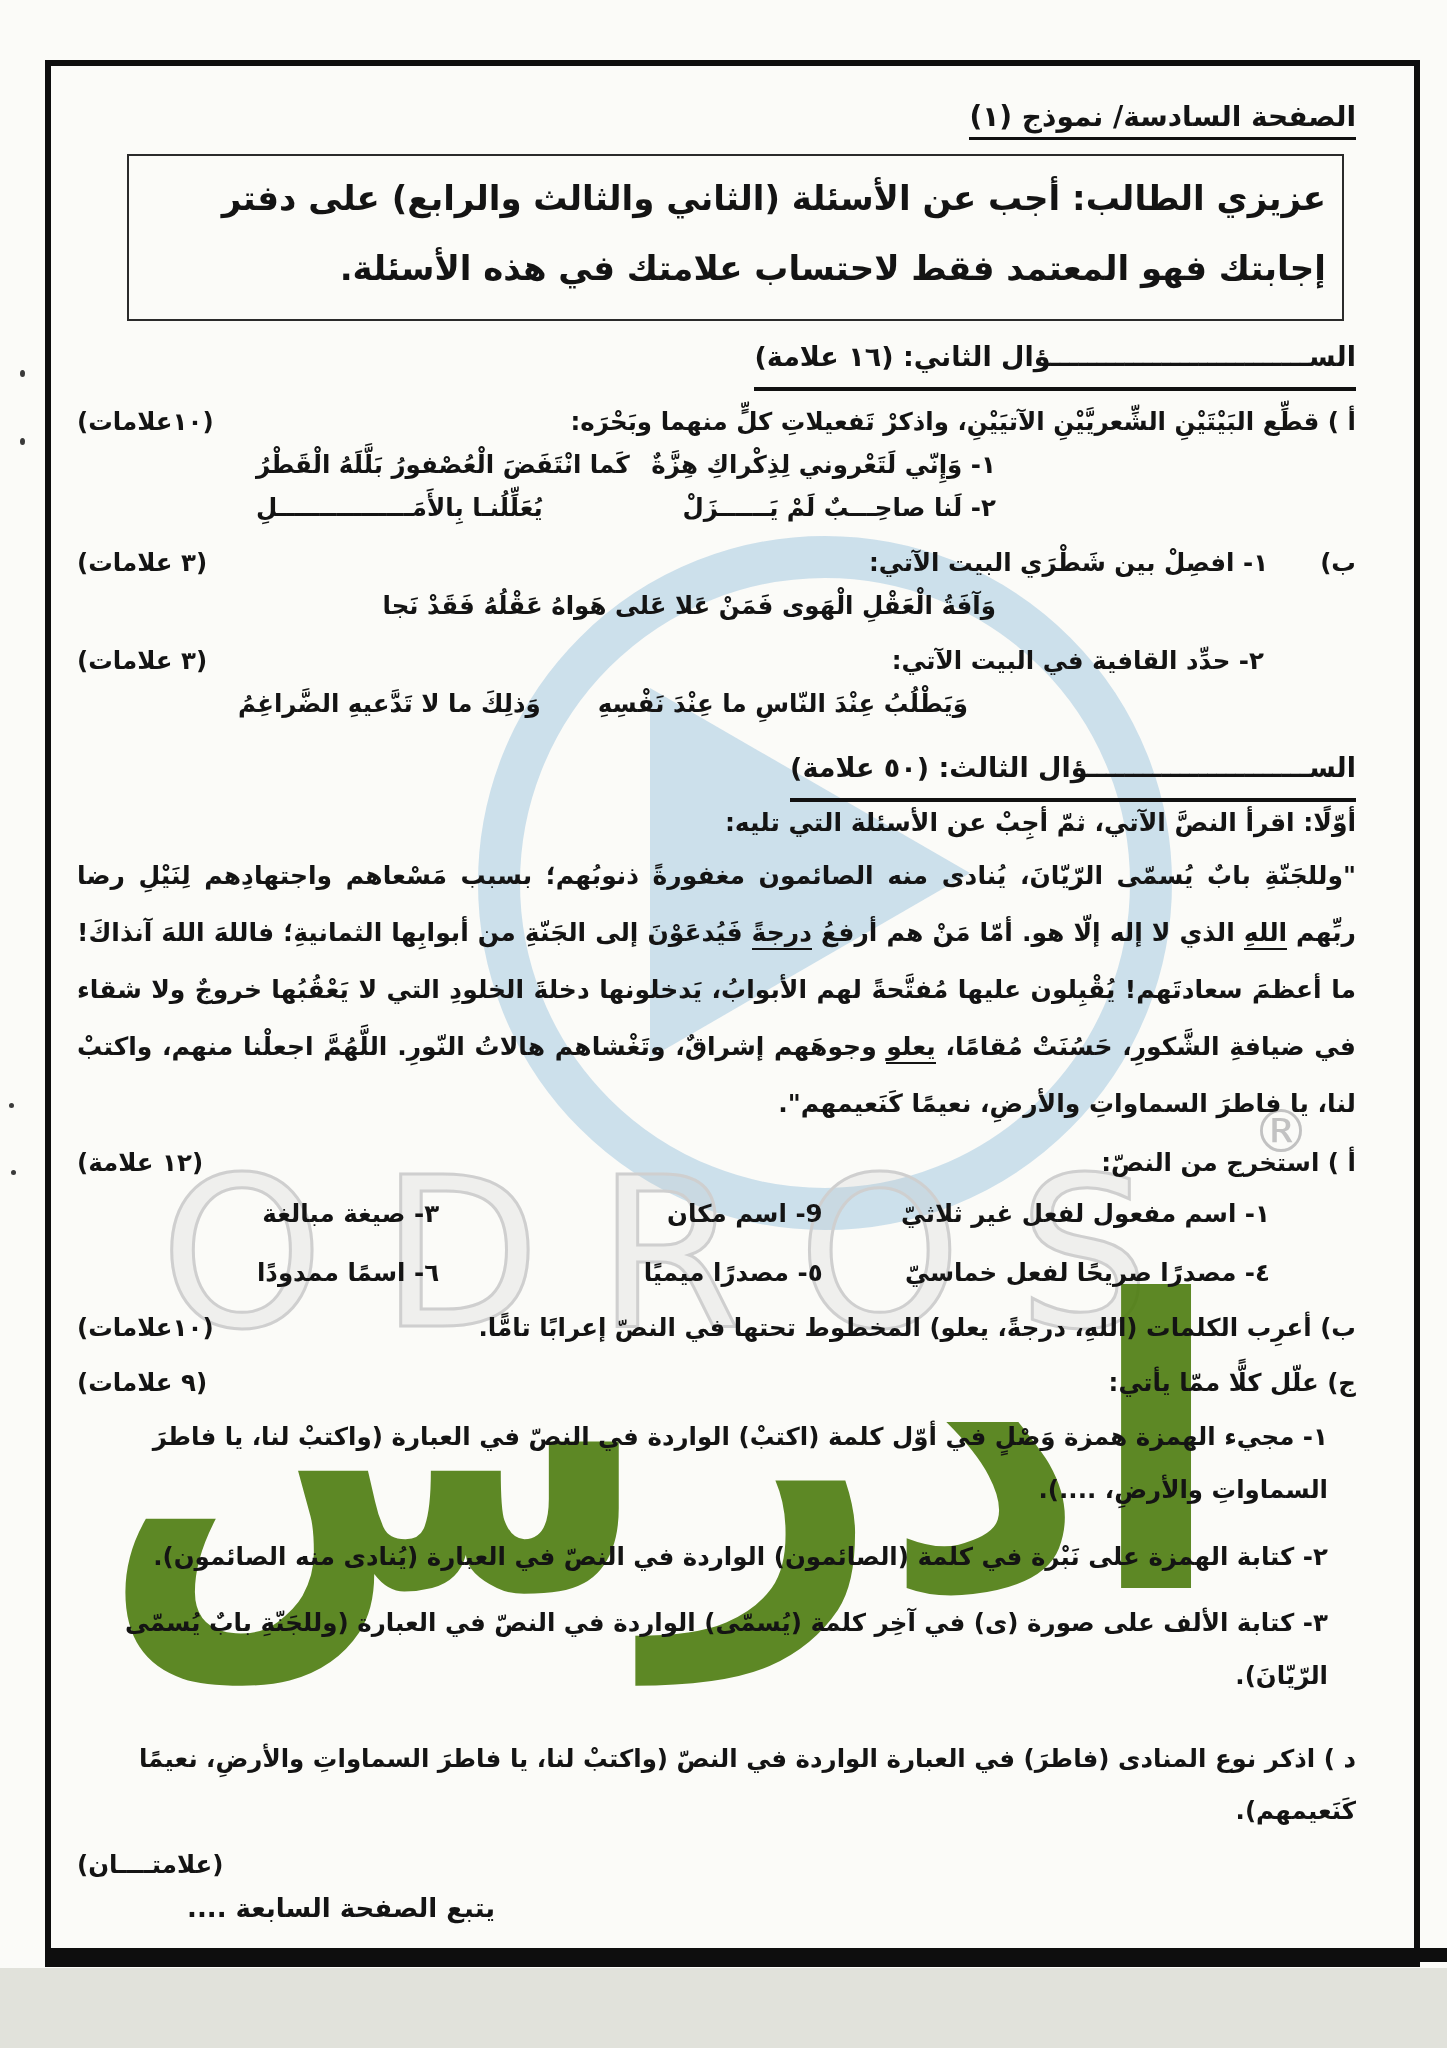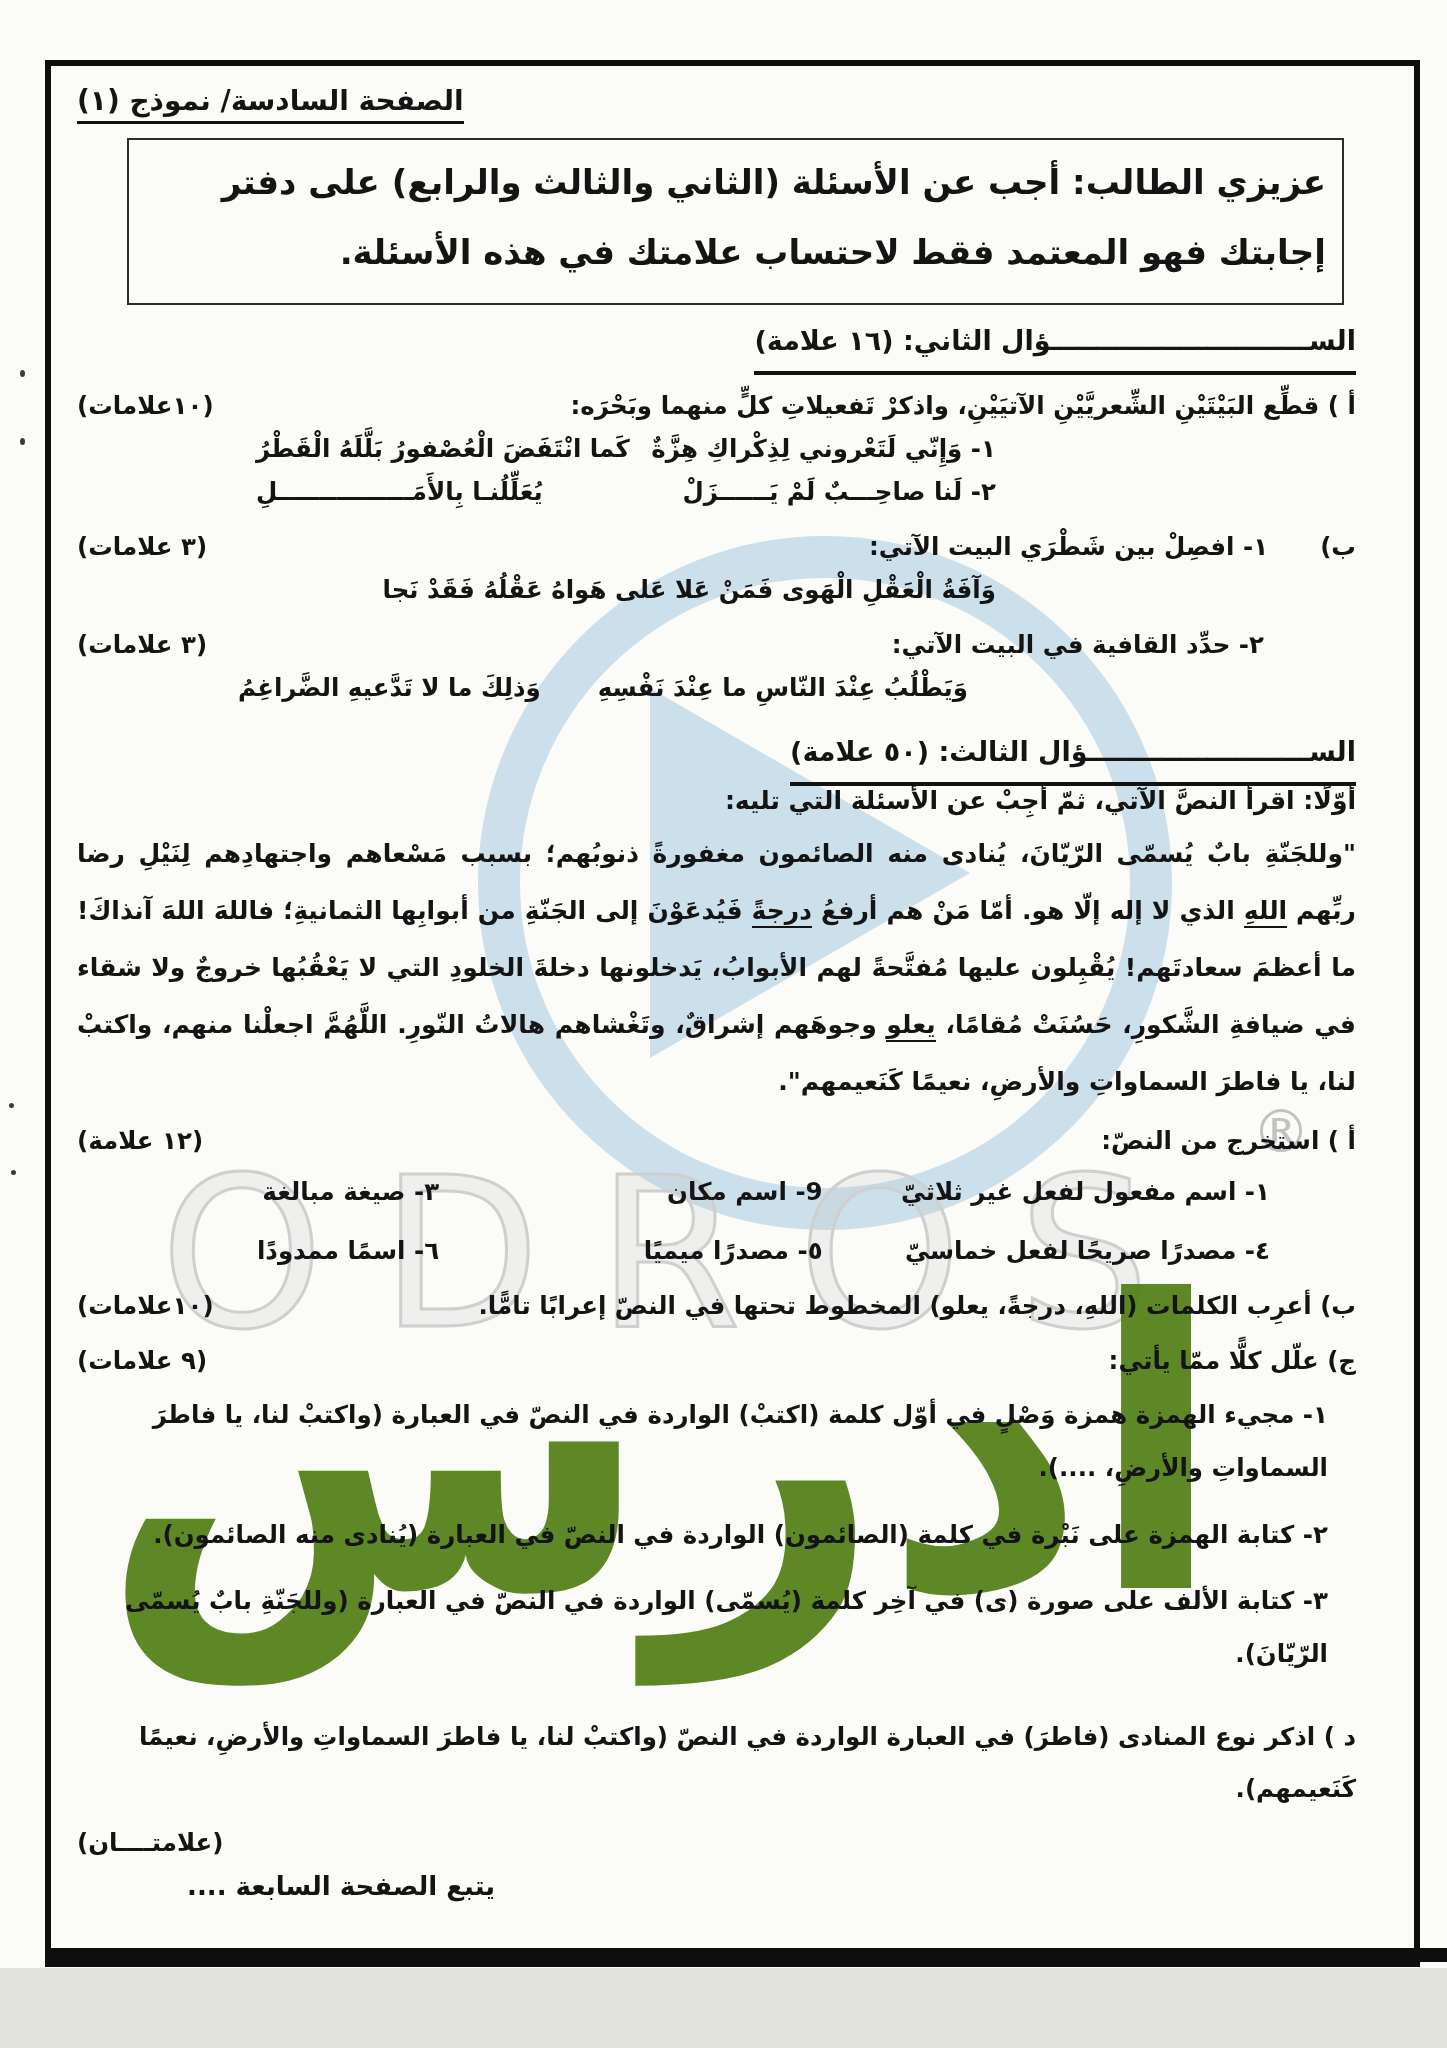--- a/index.html
+++ b/index.html
@@ -50,21 +50,21 @@
     position:absolute;left:0;top:1968px;width:1447px;height:80px;
     background:#e1e2db;z-index:1;
   }
 
   
   .content{
     position:absolute;left:51px;top:66px;width:1331px;z-index:2;
     padding:18px 26px 0 26px;box-sizing:border-box;
     font-weight:700;
   }
-  .title-wrap{text-align:left;margin-top:0;}
+  .title-wrap{text-align:right;margin-top:16px;}
   .title{
     display:inline-block;font-size:28px;font-weight:700;
     border-bottom:3px solid #111;padding-bottom:4px;
   }
   .notice{
     border:2px solid #2b2b2b;margin:14px 12px 0 50px;
     padding:8px 16px 16px 16px;
     font-size:34px;line-height:2.05;text-align:right;
   }
   .sec-heading-wrap{margin-top:20px;}
@@ -76,21 +76,21 @@
     display:flex;justify-content:space-between;align-items:baseline;
     font-size:24.5px;margin-top:16px;
   }
   .row .marks{white-space:nowrap;flex-shrink:0;margin-right:12px;}
   .verses{width:740px;margin:8px 360px 0 0;}
   .verse-row{display:flex;justify-content:space-between;font-size:24.5px;margin-top:14px;}
   .single-verse{margin:14px 360px 0 0;font-size:24.5px;}
   .pair-verse{width:730px;margin:14px 388px 0 0;display:flex;justify-content:space-between;font-size:24.5px;}
   .b-group{display:flex;gap:52px;}
   .indent-92{padding-right:92px;}
-  .intro-line{font-size:25px;margin-top:0;}
+  .intro-line{font-size:25px;margin-top:6px;}
   .passage{
     font-size:25px;line-height:2.28;text-align:justify;margin-top:10px;
   }
   .passage .u{border-bottom:2px solid #141414;padding-bottom:1px;}
   .extract-grid{
     display:grid;grid-template-columns:1.05fr .9fr .85fr;
     row-gap:30px;padding-right:86px;font-size:24.5px;margin-top:22px;
   }
   .j-item{font-size:24.5px;line-height:2.15;margin-top:14px;padding-right:28px;}
   .marks-line{font-size:24.5px;text-align:left;margin-top:12px;}

